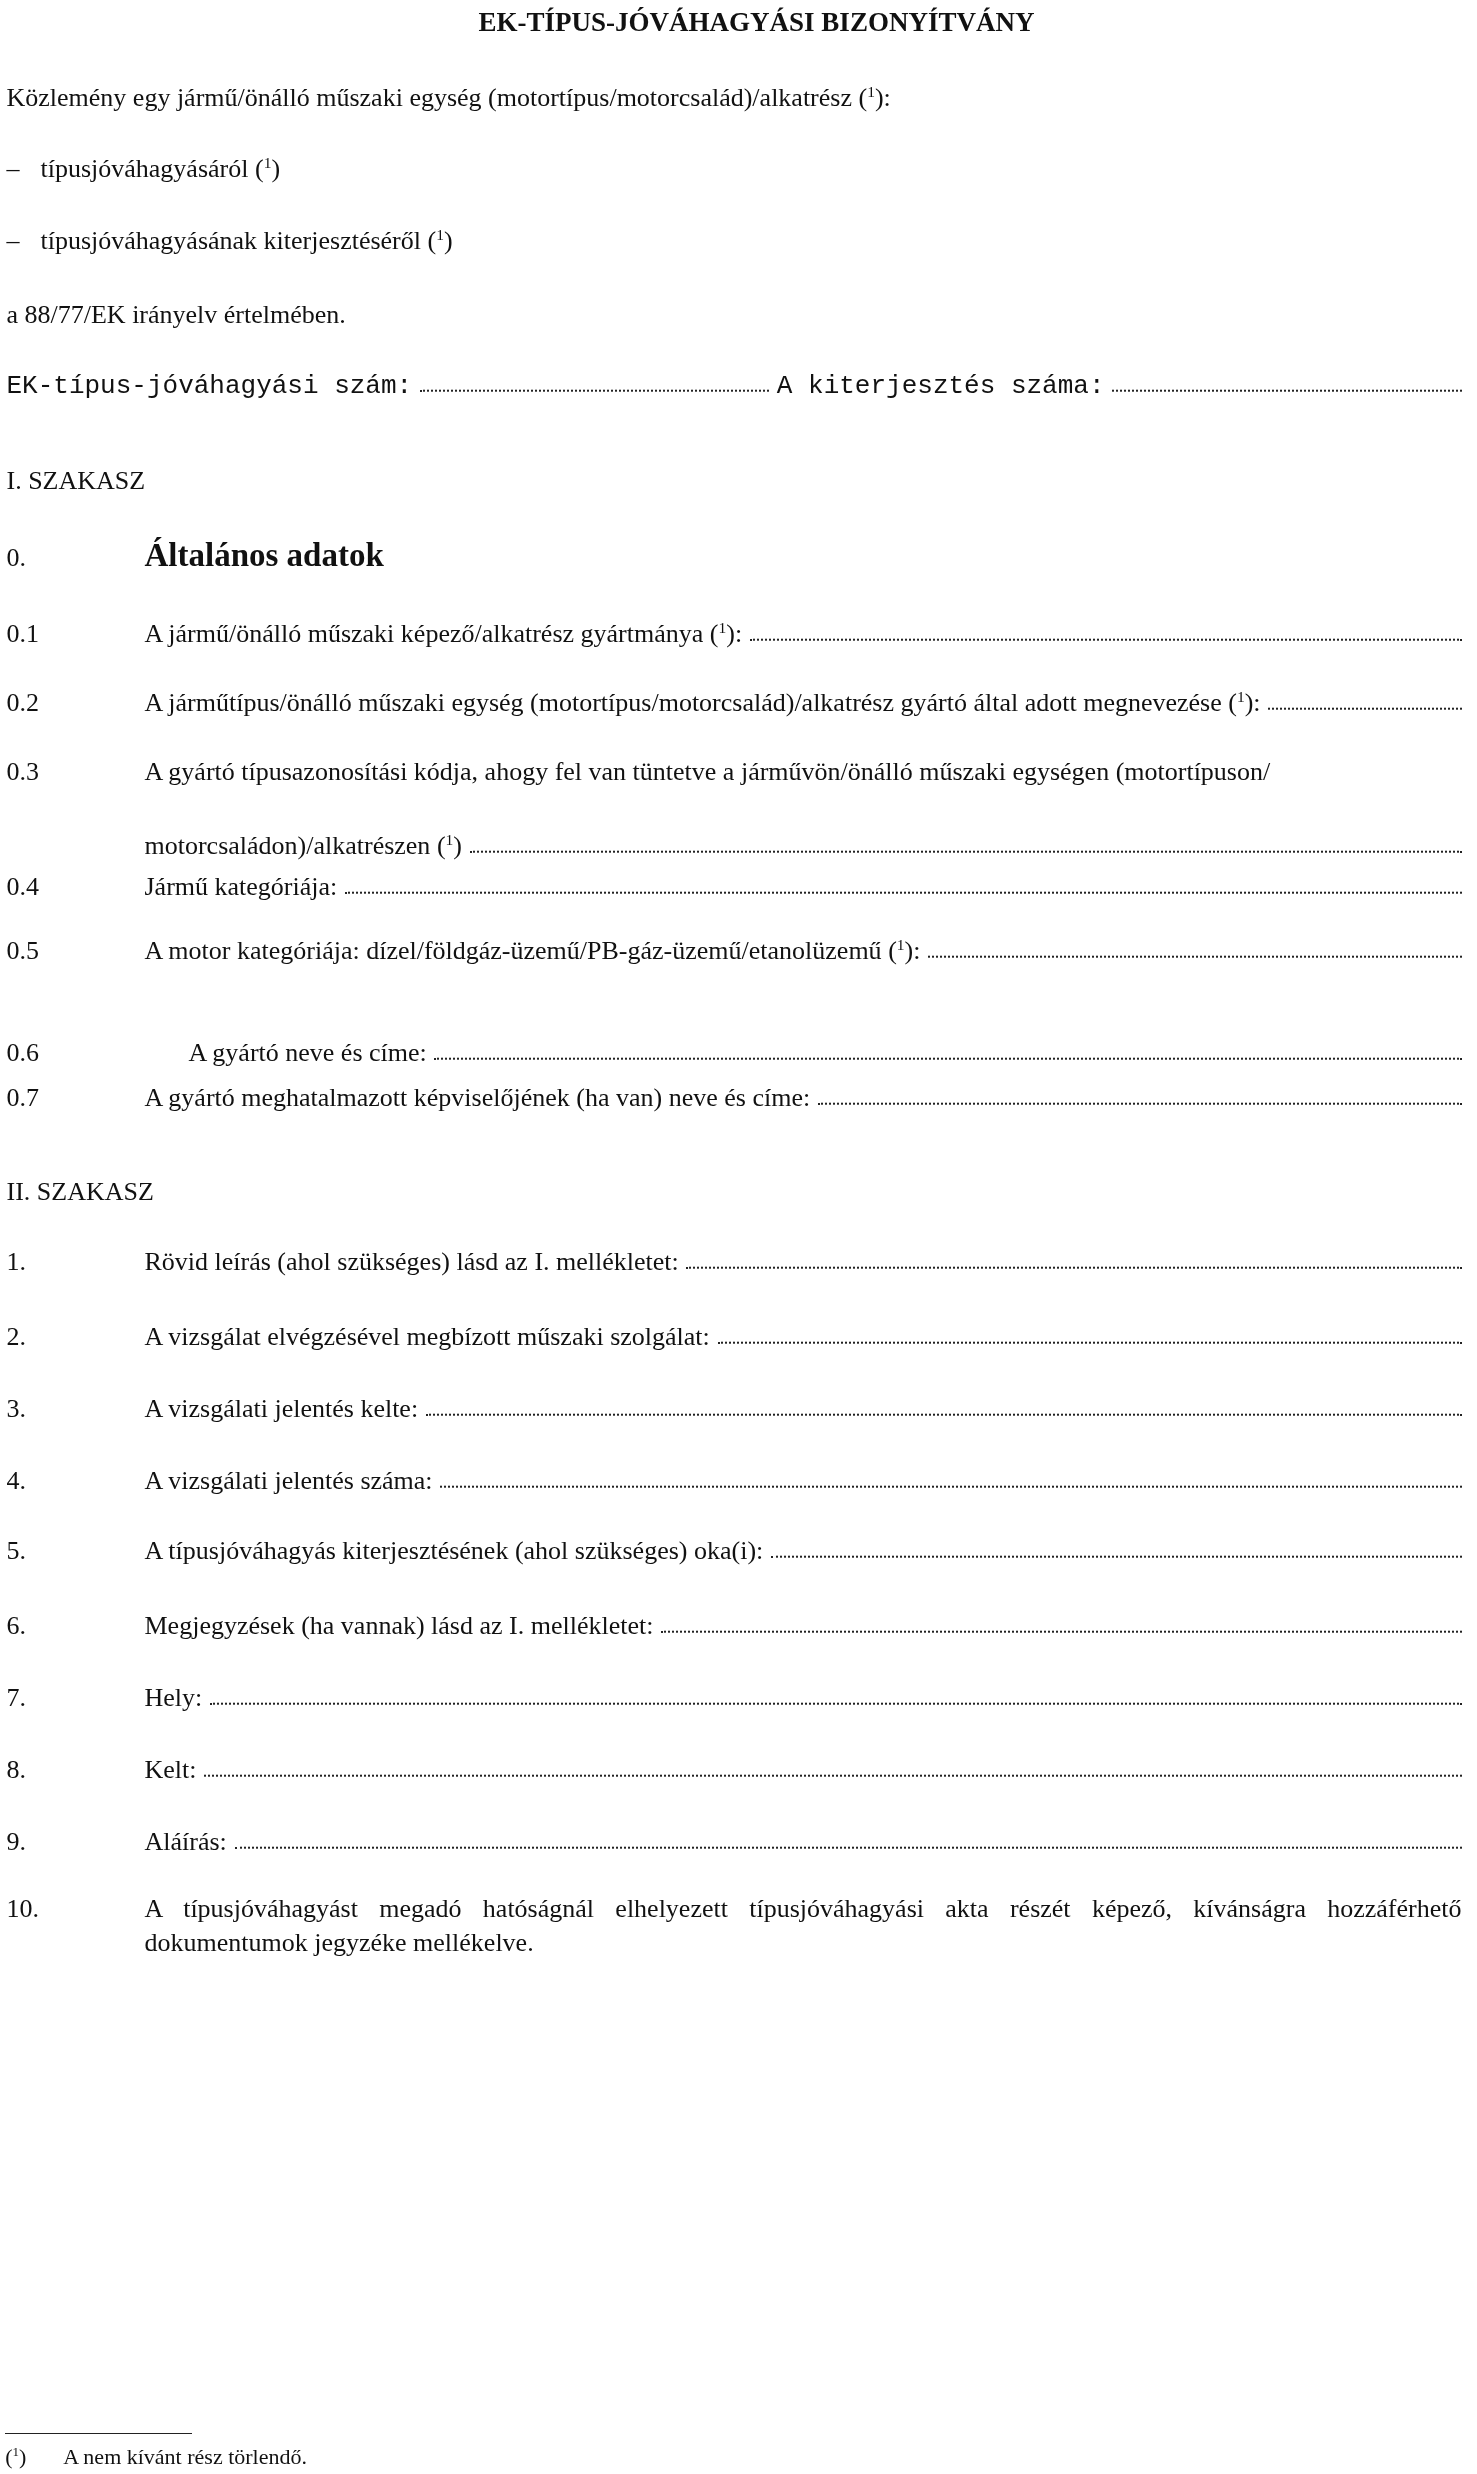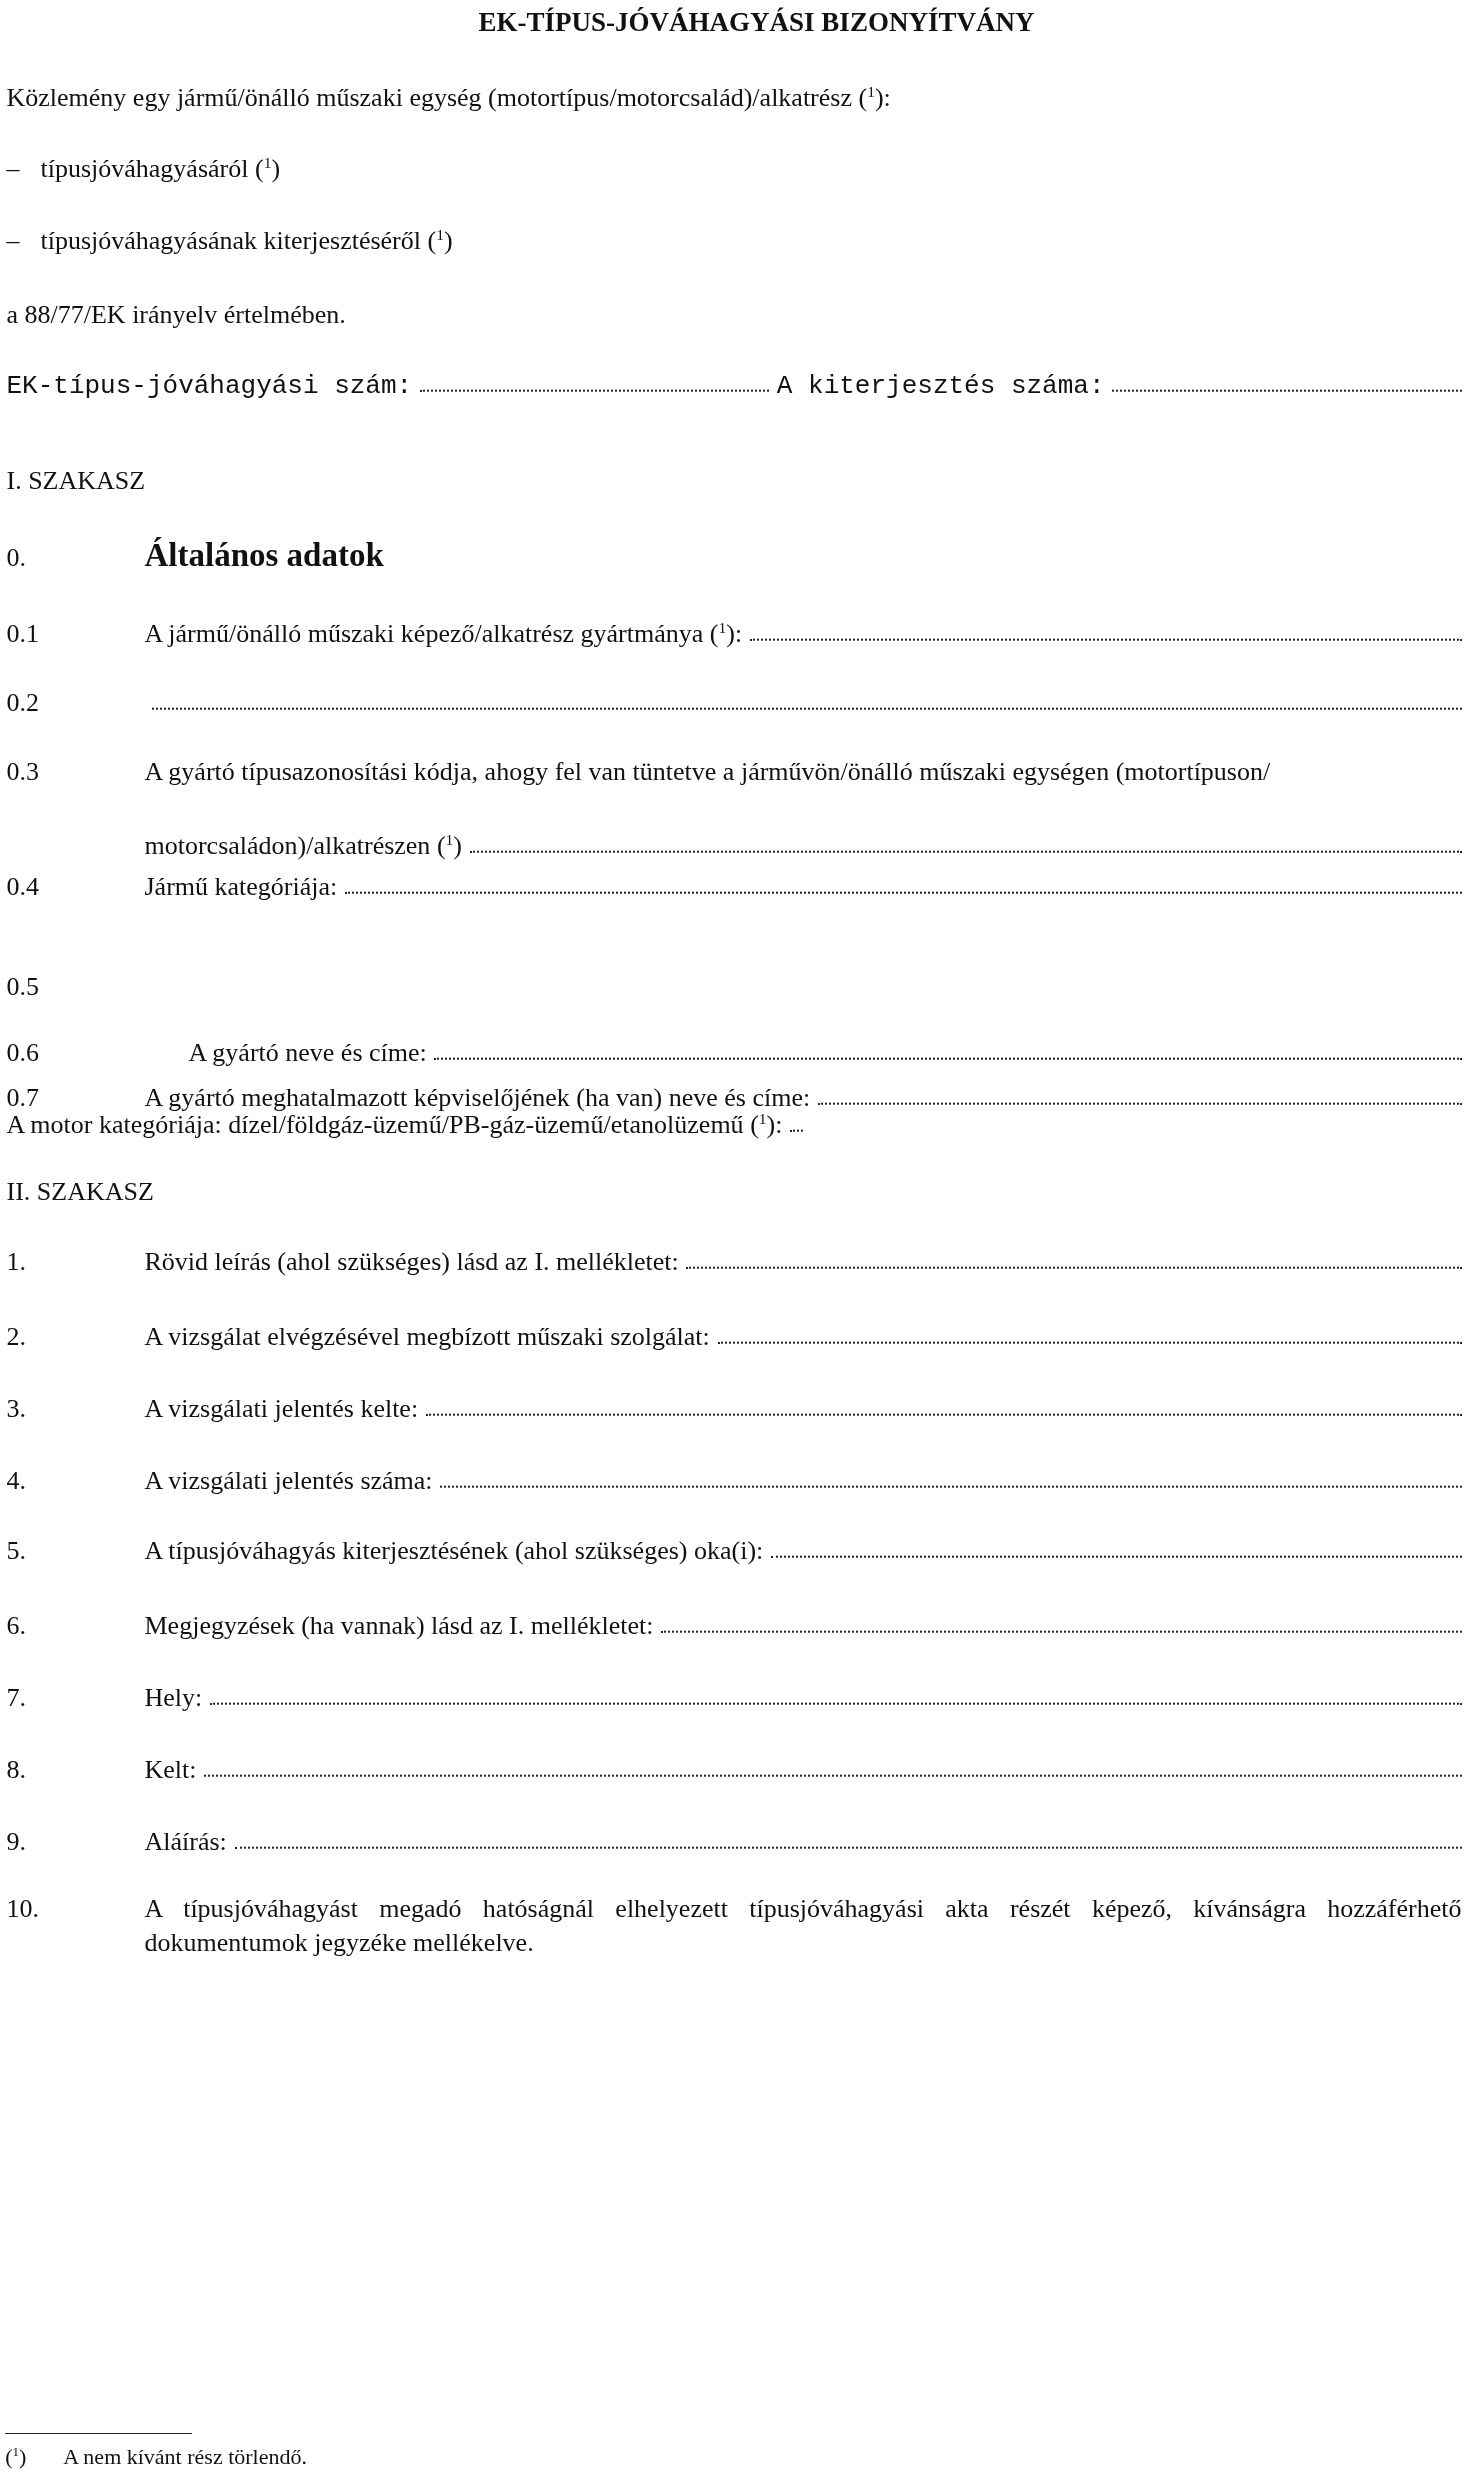--- a/index.html
+++ b/index.html
@@ -77,20 +77,21 @@
   <span class="num">0.1</span>
   <span class="txt">
     <span class="lbl"><span>A jármű/önálló műszaki képező/alkatrész gyártmánya</span> (<sup class="fn">1</sup>)<span>:</span></span>
     <span class="dots"></span>
   </span>
 </div>
 
 <div class="row" style="top:690px;">
   <span class="num">0.2</span>
   <span class="txt">
+    <span class="lbl"><span>A járműtípus/önálló műszaki egység (motortípus/motorcsalád)/alkatrész gyártó által adott megnevezése</span> (<sup class="fn">1</sup>)<span>:</span></span>
     <span class="dots" style="min-width:26px;"></span>
   </span>
 </div>
 
 <div class="wrap-block" style="top:755px;">
   <span class="num" style="line-height:34px;">0.3</span>
   <div class="wrap-text">
     <div class="lbl" style="text-align:justify;">A gyártó típusazonosítási kódja, ahogy fel van tüntetve a járművön/önálló műszaki egységen (motortípuson/</div>
     <div class="line2">
       <span class="lbl"><span>motorcsaládon)/alkatrészen</span> (<sup class="fn">1</sup>)</span>
@@ -100,21 +101,21 @@
 </div>
 
 <div class="row" style="top:868px;margin-top:6px;">
   <span class="num">0.4</span>
   <span class="txt">
     <span class="lbl">Jármű kategóriája:</span>
     <span class="dots"></span>
   </span>
 </div>
 
-<div class="row" style="top:974px;flex-direction:column;">
+<div class="row" style="top:938px;">
   <span class="num">0.5</span>
   <span class="txt">
     <span class="lbl"><span>A motor kategóriája: dízel/földgáz-üzemű/PB-gáz-üzemű/etanolüzemű</span> (<sup class="fn">1</sup>)<span>:</span></span>
     <span class="dots"></span>
   </span>
 </div>
 
 <div class="row" style="top:1040px;gap:44px;">
   <span class="num">0.6</span>
   <span class="txt">

